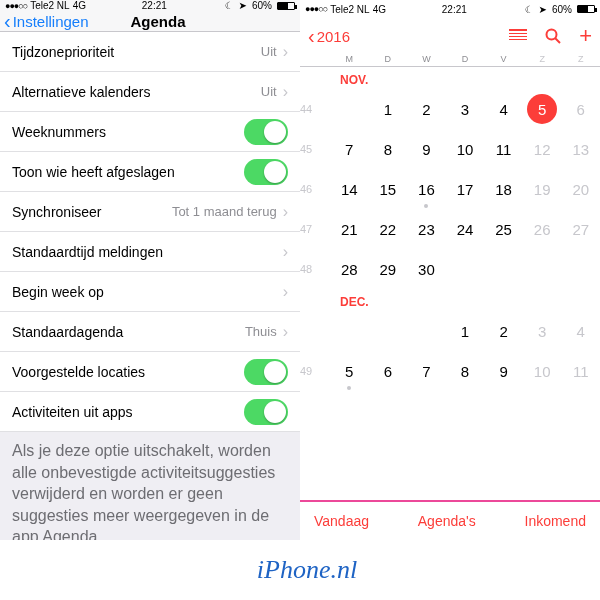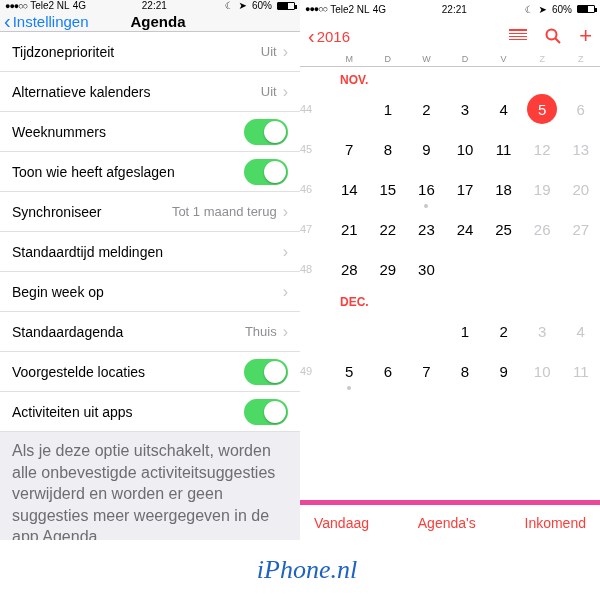--- a/index.html
+++ b/index.html
@@ -38,21 +38,21 @@
   .daybar span { flex:1; text-align:center; font-size:9px; color:#8e8e93; text-transform:uppercase; }
   .cal-body { flex:1; overflow:hidden; position:relative; }
   .monthlabel { color:#fc3d39; font-size:12px; text-transform:uppercase; padding:6px 0 2px 40px; font-weight:600;}
   .weekrow { display:flex; align-items:center; height:40px; }
   .wknum { width:30px; text-align:left; font-size:11px; color:#c7c7cc; }
   .daycell { flex:1; text-align:center; font-size:15px; color:#000; position:relative; }
   .daycell.dim { color:#c7c7cc; }
   .daycell .circ { display:inline-flex; width:30px; height:30px; border-radius:50%; align-items:center; justify-content:center; }
   .daycell.today .circ { background:#fc3d39; color:#fff; }
   .daycell .dot { position:absolute; left:50%; transform:translateX(-50%); bottom:-4px; width:4px; height:4px; border-radius:50%; background:#c7c7cc; }
-  .cal-toolbar { height:40px; border-top:5px solid #ec4899; display:flex; align-items:center; justify-content: space-between; padding:0 14px; color:#fc3d39; font-size:14px; }
+  .cal-toolbar { height:40px; border-top:2px solid #ec4899; display:flex; align-items:center; justify-content: space-between; padding:0 14px; color:#fc3d39; font-size:14px; }
   .footer { width:600px; height:60px; display:flex; align-items:center; justify-content:center; font-family: Georgia, 'Times New Roman', serif; font-size:26px; color:#1e63c4; font-style:italic;padding-left:14px; }
   svg { display:block; }
 </style>
 </head>
 <body>
 
 <div class="wrap">
 
   <div class="phone">
     <div class="statusbar">

